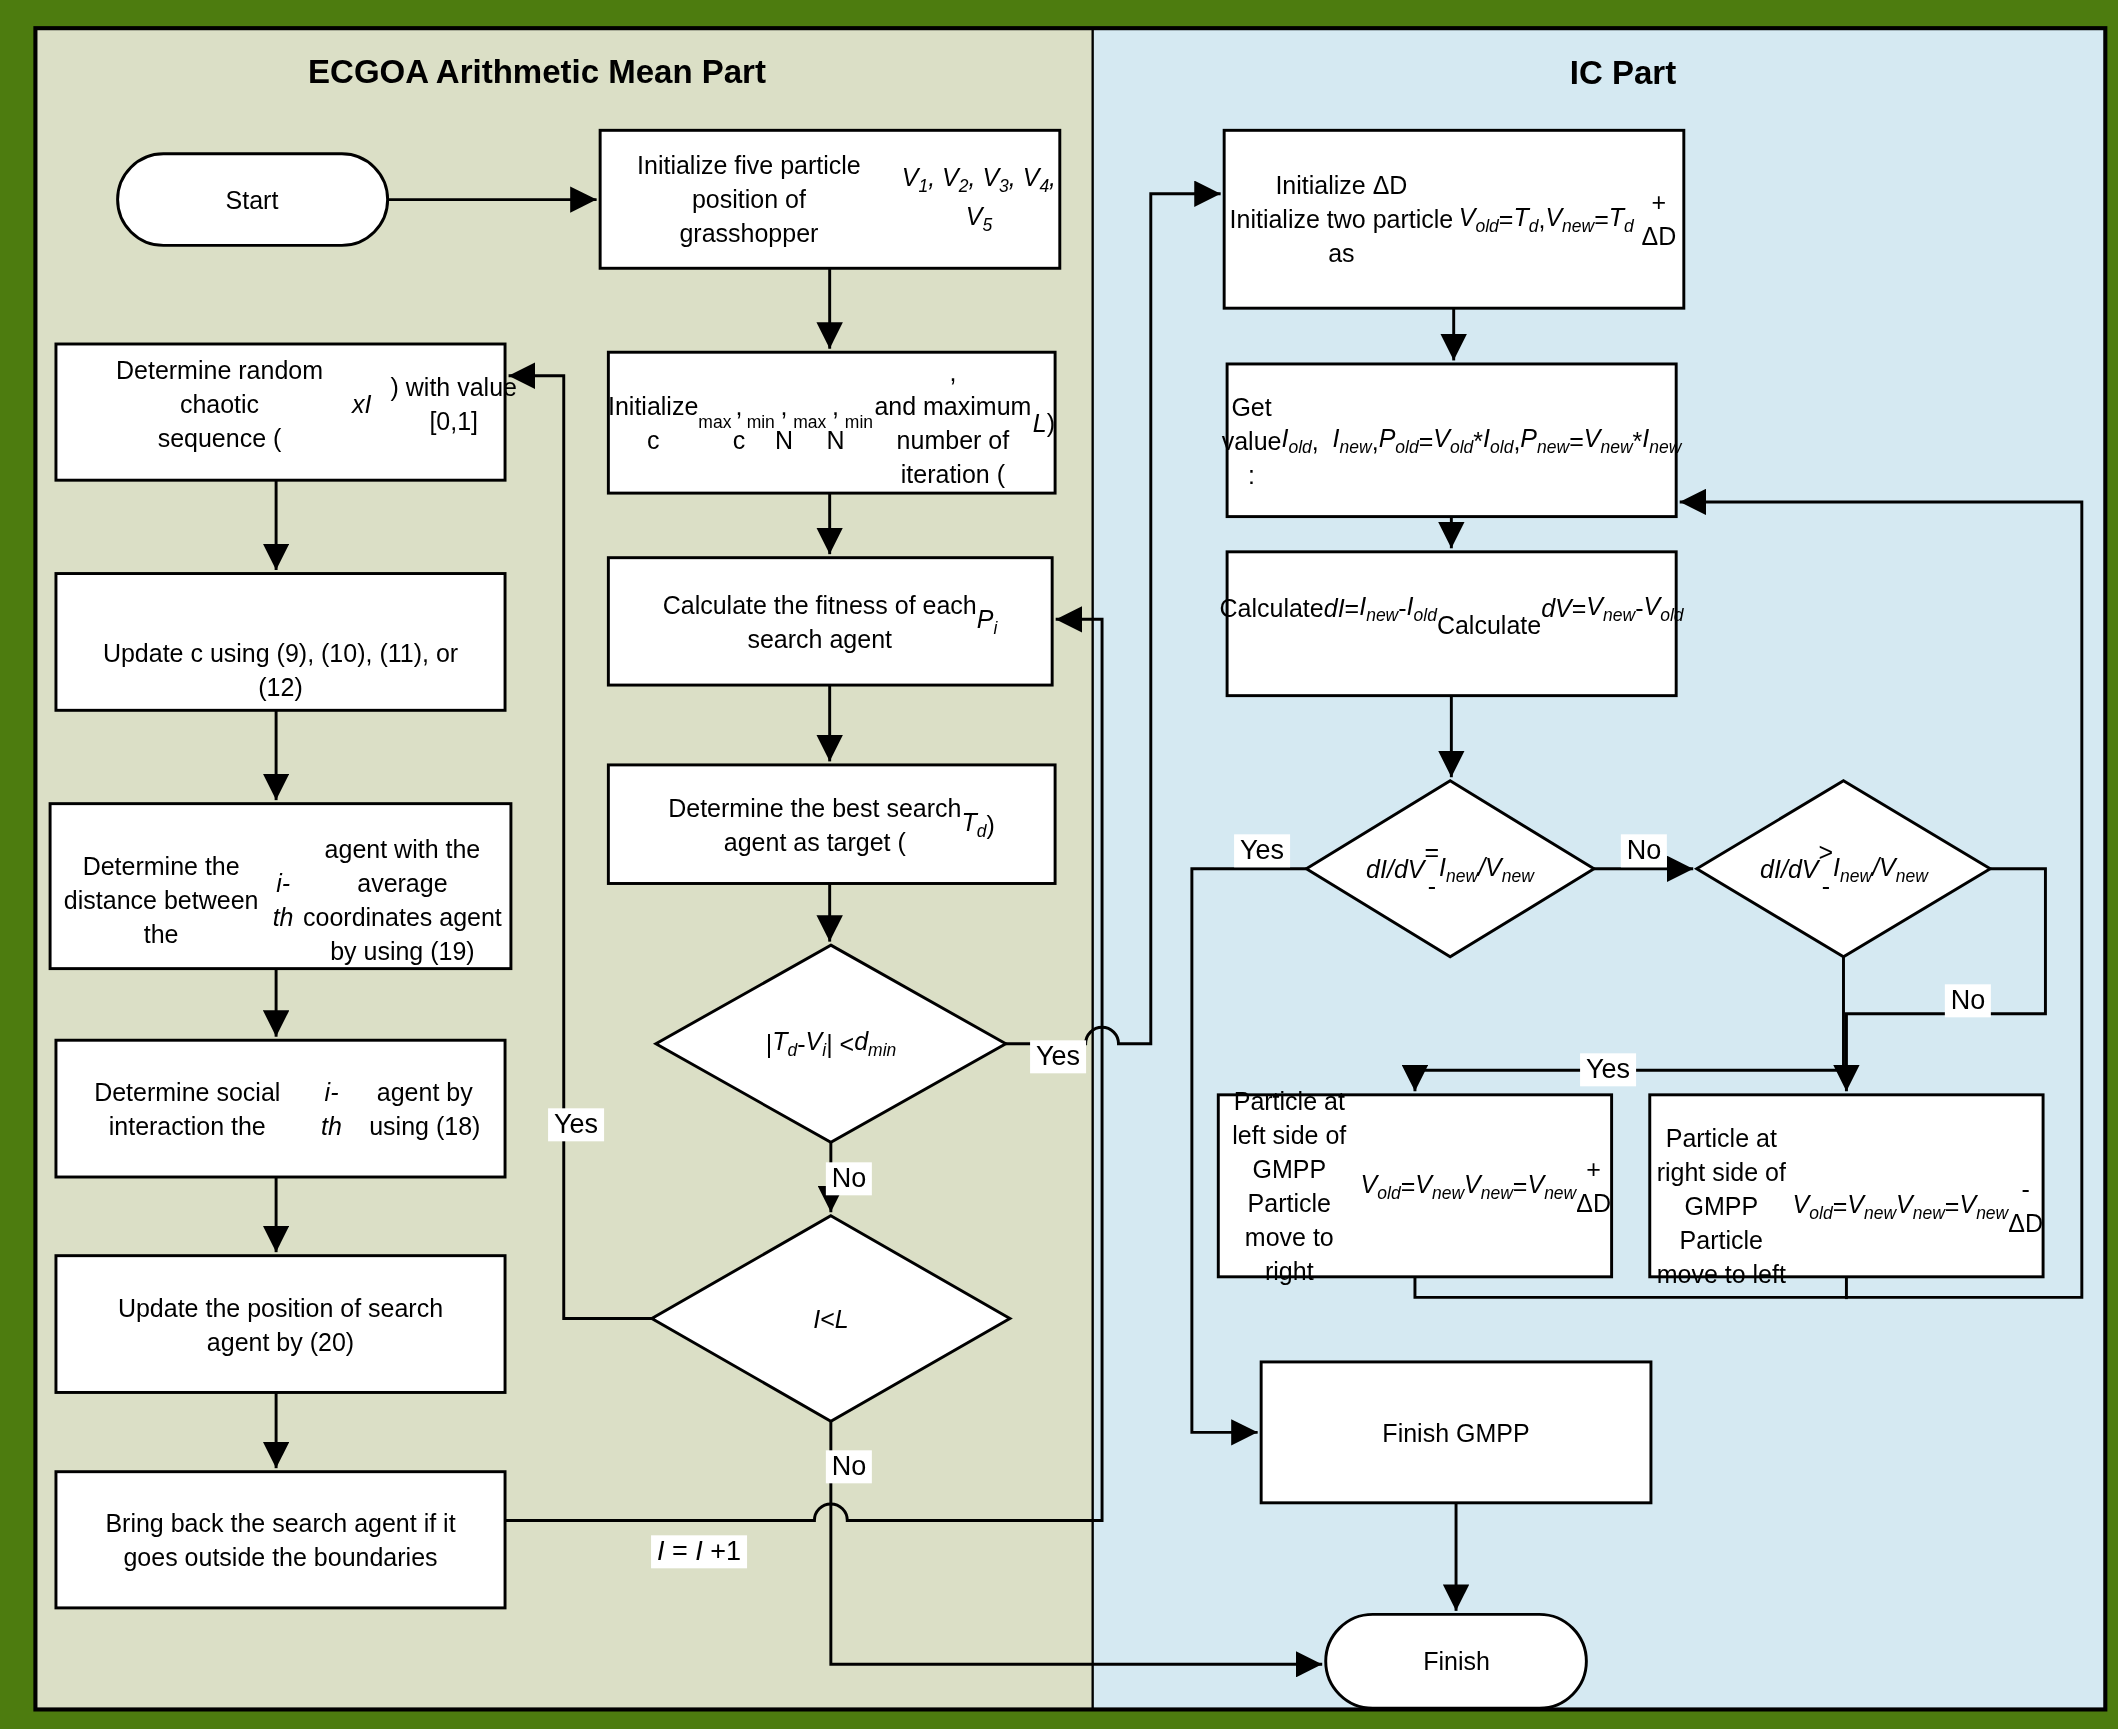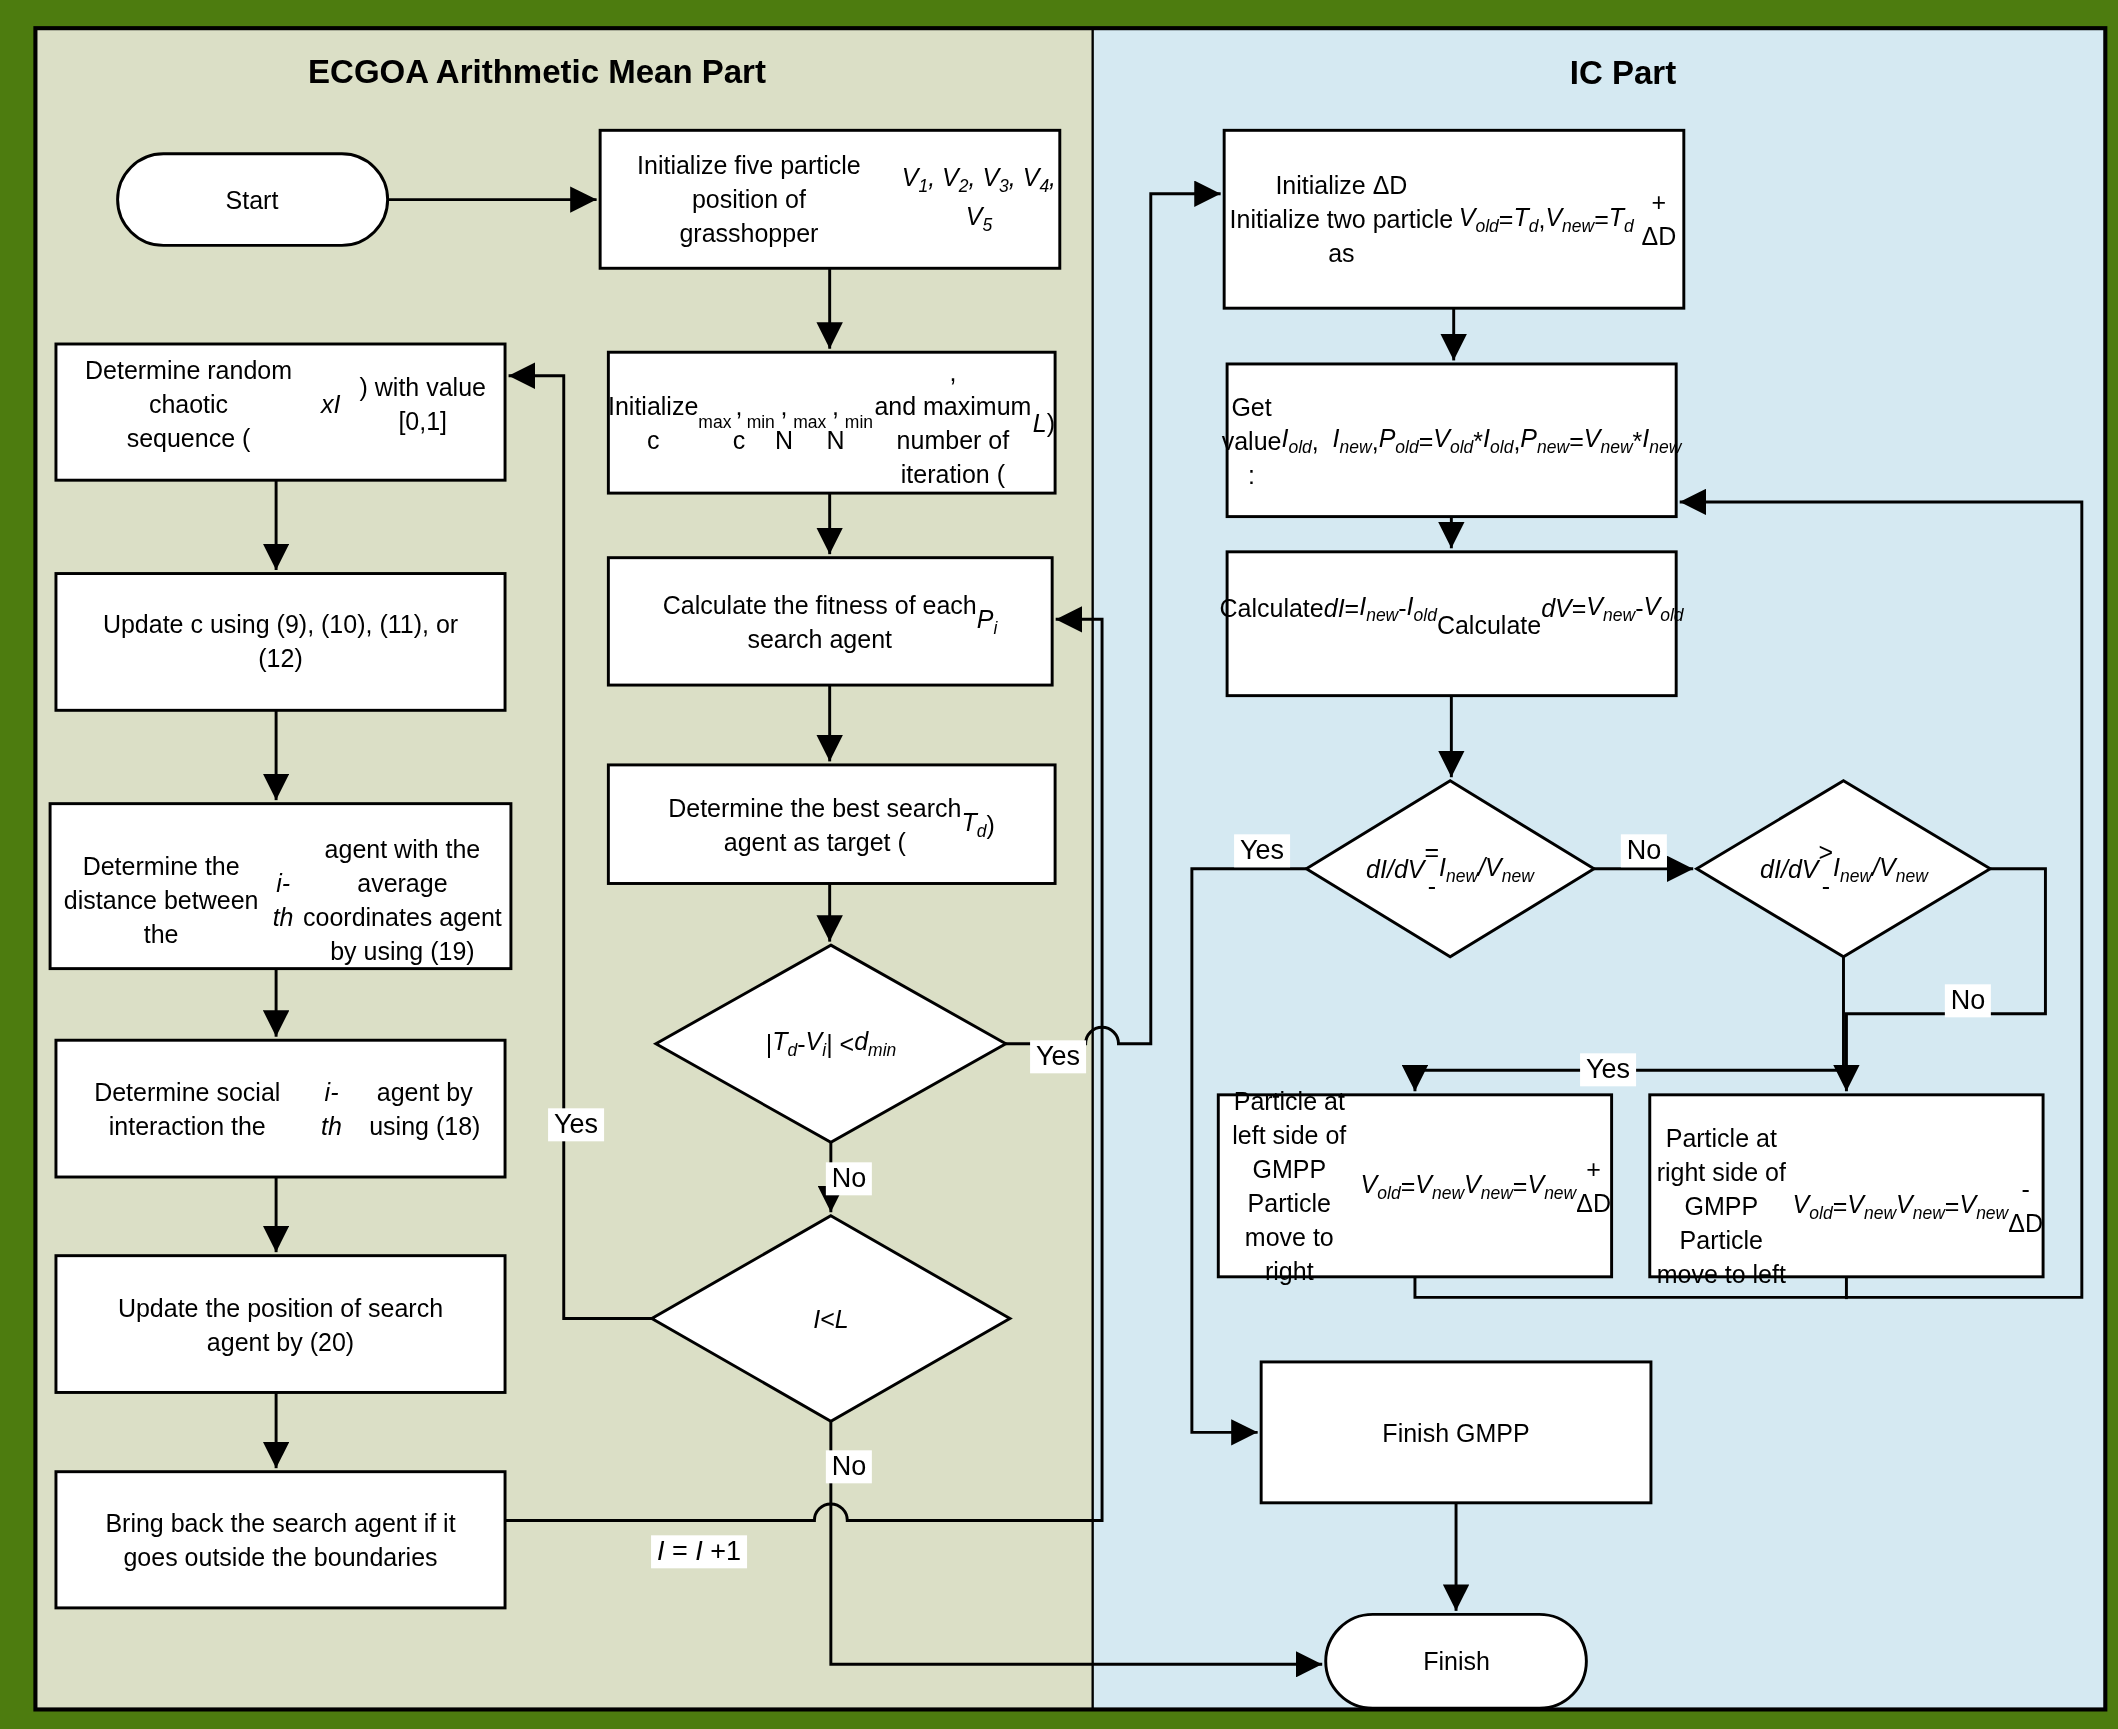--- a/index.html
+++ b/index.html
@@ -110,22 +110,22 @@
   <div class="panel-title" style="left:537px;top:72px;">ECGOA Arithmetic Mean Part</div>
   <div class="panel-title" style="left:1623px;top:73px;">IC Part</div>
 
   <div class="node-text" style="left:117px;top:154px;width:270px;height:92px;">Start</div>
   <div class="node-text" style="left:600px;top:130px;width:460px;height:138px;">Initialize five particle position of<br>grasshopper<br><i>V<sub>1</sub>, V<sub>2</sub>, V<sub>3</sub>, V<sub>4</sub>, V<sub>5</sub></i></div>
   <div class="node-text" style="left:608px;top:352px;width:447px;height:141px;">Initialize c<sub>max</sub>, c<sub>min</sub>, N<sub>max</sub>, N<sub>min</sub>,<br>and maximum number of<br>iteration (<i>L</i>)</div>
   <div class="node-text" style="left:608px;top:558px;width:444px;height:127px;">Calculate the fitness of each<br>search agent<br><i>P<sub>i</sub></i></div>
   <div class="node-text" style="left:608px;top:765px;width:447px;height:119px;">Determine the best search<br>agent as target (<i>T<sub>d</sub></i>)</div>
   <div class="node-text" style="left:656px;top:945px;width:350px;height:197px;">|<i>T<sub>d</sub></i> - <i>V<sub>i</sub></i>| &lt; <i>d<sub>min</sub></i></div>
   <div class="node-text" style="left:652px;top:1216px;width:358px;height:205px;"><i>I</i> &lt; <i>L</i></div>
-  <div class="node-text" style="left:56px;top:344px;width:449px;height:120px;">Determine random chaotic<br>sequence (<i>xI</i>) with value [0,1]</div>
-  <div class="node-text" style="left:56px;top:572px;width:449px;height:137px;">Update c using (9), (10), (11), or<br>(12)</div>
+  <div class="node-text" style="left:56px;top:344px;width:449px;height:120px;padding-left:31px;">Determine random chaotic<br>sequence (<i>xI</i>) with value [0,1]</div>
+  <div class="node-text" style="left:56px;top:601px;width:449px;height:137px;">Update c using (9), (10), (11), or<br>(12)</div>
   <div class="node-text" style="left:50px;top:804px;width:461px;height:192px;">Determine the distance between<br>the <i>i-th</i> agent with the average<br>coordinates agent by using (19)</div>
   <div class="node-text" style="left:56px;top:1040px;width:449px;height:137px;">Determine social interaction the<br><i>i-th</i> agent by using (18)</div>
   <div class="node-text" style="left:56px;top:1256px;width:449px;height:137px;">Update the position of search<br>agent by (20)</div>
   <div class="node-text" style="left:56px;top:1472px;width:449px;height:136px;">Bring back the search agent if it<br>goes outside the boundaries</div>
   <div class="node-text" style="left:1224px;top:130px;width:460px;height:178px;">Initialize ΔD<br>Initialize two particle as<br><i>V<sub>old</sub></i> = <i>T<sub>d</sub></i>,<br><i>V<sub>new</sub></i> = <i>T<sub>d</sub></i> + ΔD</div>
   <div class="node-text" style="left:1227px;top:364px;width:449px;height:153px;text-align:center;">Get value :<br><i>I<sub>old</sub></i>,&nbsp;&nbsp;<i>I<sub>new</sub></i>,<br><i>P<sub>old</sub></i> = <i>V<sub>old</sub></i>*<i>I<sub>old</sub></i>,<br><i>P<sub>new</sub></i> = <i>V<sub>new</sub></i>*<i>I<sub>new</sub></i></div>
   <div class="node-text" style="left:1227px;top:552px;width:449px;height:112px;">Calculate <i>dI</i> = <i>I<sub>new</sub></i> - <i>I<sub>old</sub></i><br>Calculate <i>dV</i> = <i>V<sub>new</sub></i> - <i>V<sub>old</sub></i></div>
   <div class="node-text" style="left:1306px;top:781px;width:288px;height:176px;"><i>dI/dV</i> =<br>- <i>I<sub>new</sub>/V<sub>new</sub></i></div>
   <div class="node-text" style="left:1697px;top:781px;width:294px;height:176px;"><i>dI/dV</i> &gt;<br>- <i>I<sub>new</sub>/V<sub>new</sub></i></div>
   <div class="node-text" style="left:1218px;top:1095px;width:393px;height:182px;">Particle at left side of GMPP<br>Particle move to right<br><i>V<sub>old</sub></i> = <i>V<sub>new</sub></i><br><i>V<sub>new</sub></i> = <i>V<sub>new</sub></i> + ΔD</div>

